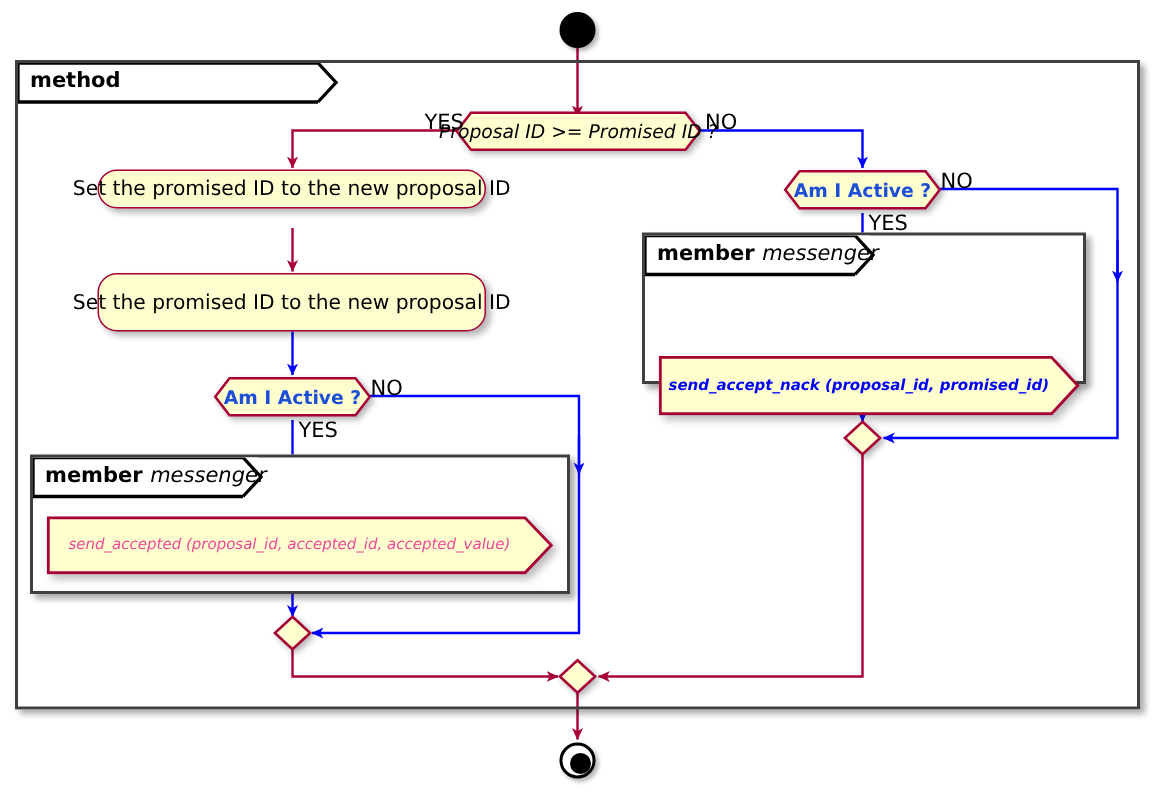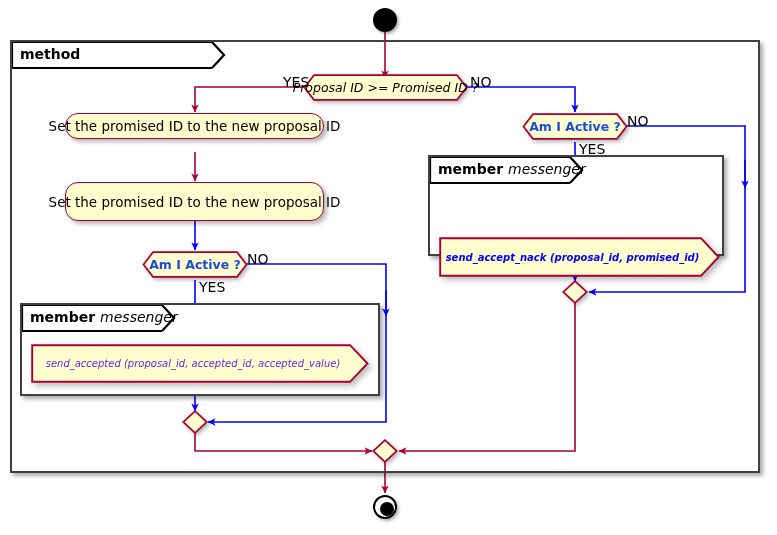--- a/index.html
+++ b/index.html
@@ -54,21 +54,21 @@
   .dlabel.active{font-weight:bold;color:#1d4ed8;}
 
   
   .sendsig{position:relative;}
   .sendsig .slabel{
     position:absolute;left:0;top:0;width:100%;height:100%;
     display:flex;align-items:center;justify-content:center;
     font-style:italic;font-size:10px;padding-right:14px;
     box-sizing:border-box;white-space:nowrap;
   }
-  .slabel.plain{color:#6d28d9;font-weight:normal;}
+  .slabel.plain{color:#ec4899;font-weight:normal;}
   .slabel.blue{color:#0000FF;font-weight:bold;}
 
   
   .partition{
     position:absolute;
     background:transparent;
     border:2px solid #404040;
     box-shadow:3px 3px 4px rgba(0,0,0,0.33);
     box-sizing:border-box;
   }

